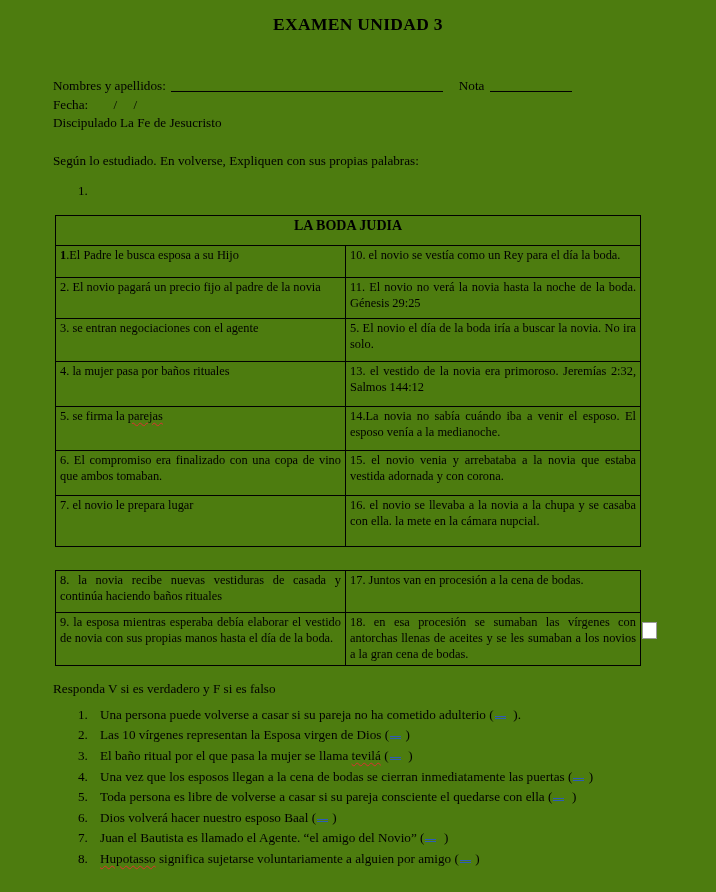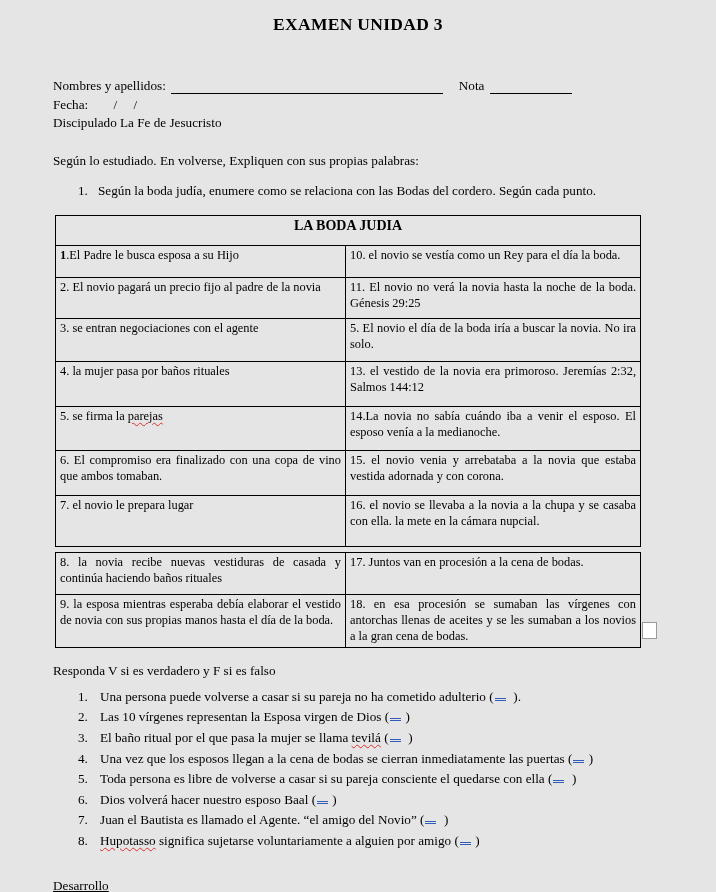--- a/index.html
+++ b/index.html
@@ -1,28 +1,28 @@
 <!DOCTYPE html>
 <html style="--blank-blue: #2e5cb8; --squiggle-red: #dd2f2f;"><head>
 <meta charset="utf-8">
 <style>
   html,body{margin:0;padding:0;background:#fff;}
   .page{
     position:relative;
     width:716px;height:892px;
-    background:#e5e5e5;color:#000;
+    background:#4d7c0f;color:#000;
     font-family:"Liberation Serif","DejaVu Serif",serif;
     font-size:13.2px;line-height:1.3;
     overflow:hidden;
   }
   .title{
     text-align:center;font-weight:bold;font-size:17.5px;
     margin:0;padding-top:13px;letter-spacing:.3px;
   }
-  .names-row{margin:41px 53px 0;display:flex;align-items:flex-end;white-space:nowrap;font-family:Liberation Serif, serif;}
+  .names-row{margin:41px 53px 0;display:flex;align-items:center;white-space:nowrap;font-family:Liberation Serif, serif;}
   .uline{display:inline-block;border-bottom:1px solid #000;height:13px;}
   .uline.names{width:272px;margin-left:5px;}
   .uline.nota{width:82px;margin-left:6px;}
   .nota-label{margin-left:16px;}
   .fecha-row{margin:2px 53px 0;}
   .fecha-value{margin-left:22px;}
   .program-row{margin:1px 53px 0;}
   .intro{margin:21px 53px 0;}
   .q1{display:flex;margin:13px 0 0 78px;}
   .q1-num{width:20px;flex:none;}
@@ -35,21 +35,21 @@
   table.boda td{
     border:1px solid #000;vertical-align:top;
     padding:1px 4px 2px;text-align:justify;
     overflow:hidden;
   }
   table.boda td.hdr{
     text-align:center;font-weight:bold;height:26px;
     font-size:14px;text-align:center;
   }
   #t1{margin-top:15px;}
-  #t2{margin-top:5px;}
+  #t2{margin-top:23px;}
   #t1 tr:nth-child(2) td{height:28px;}
   #t1 tr:nth-child(3) td{height:37px;}
   #t1 tr:nth-child(4) td{height:39px;}
   #t1 tr:nth-child(5) td{height:41px;}
   #t1 tr:nth-child(6) td{height:40px;}
   #t1 tr:nth-child(7) td{height:41px;}
   #t1 tr:nth-child(8) td{height:47px;margin-left:32px;}
   #t2 tr:nth-child(1) td{height:38px;}
   #t2 tr:nth-child(2) td{height:46px;}
   .corner-box{
@@ -96,21 +96,20 @@
     <span>Fecha:</span>
     <span class="fecha-value">/&nbsp;&nbsp;&nbsp;&nbsp;&nbsp;/</span>
   </div>
 
   <div class="program-row">Discipulado La Fe de Jesucristo</div>
 
   <div class="intro">Según lo estudiado. En volverse, Expliquen con sus propias palabras:</div>
 
   <div class="q1">
     <span class="q1-num">1.</span>
-    <span class="q1-text">Según la boda judía, enumere como se relaciona con las Bodas del cordero. Según cada punto.</span>
   </div>
 
   <table class="boda" id="t1">
     <colgroup>
         <col style="width:290px">
         <col style="width:295px">
       </colgroup>
     <tbody id="t1-body">
       <tr>
         <td colspan="2" class="hdr">LA BODA JUDIA</td>

